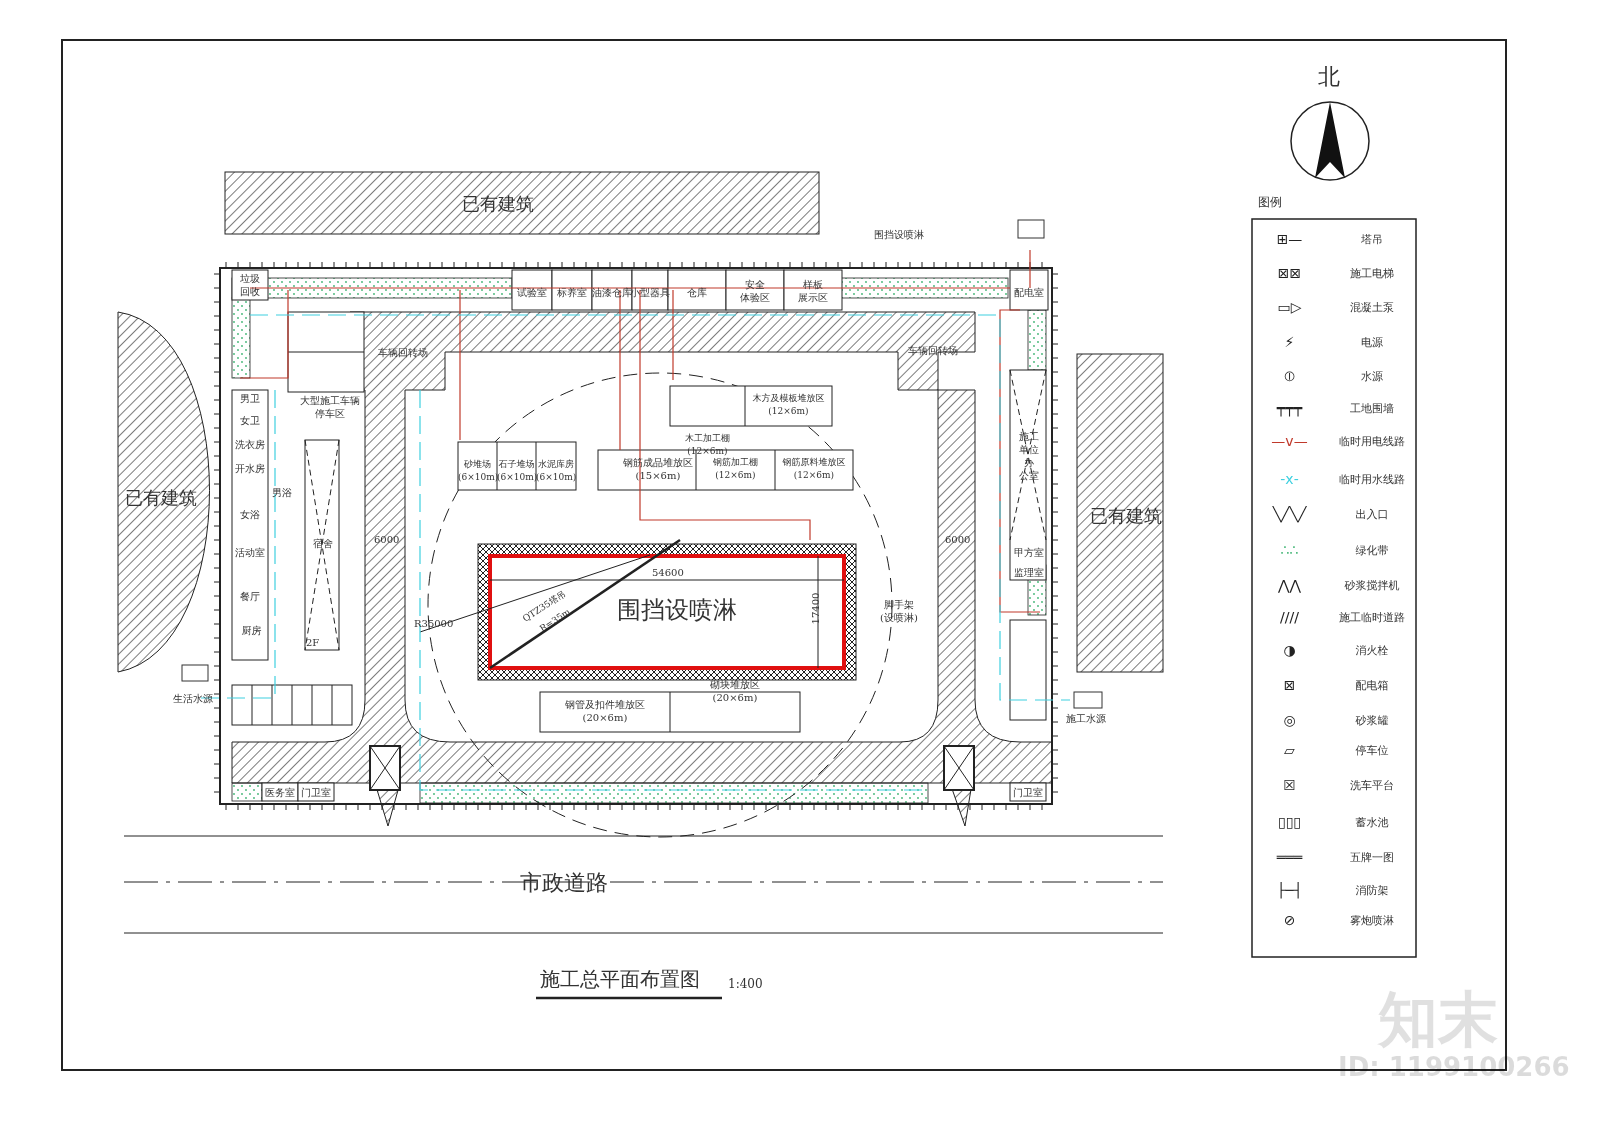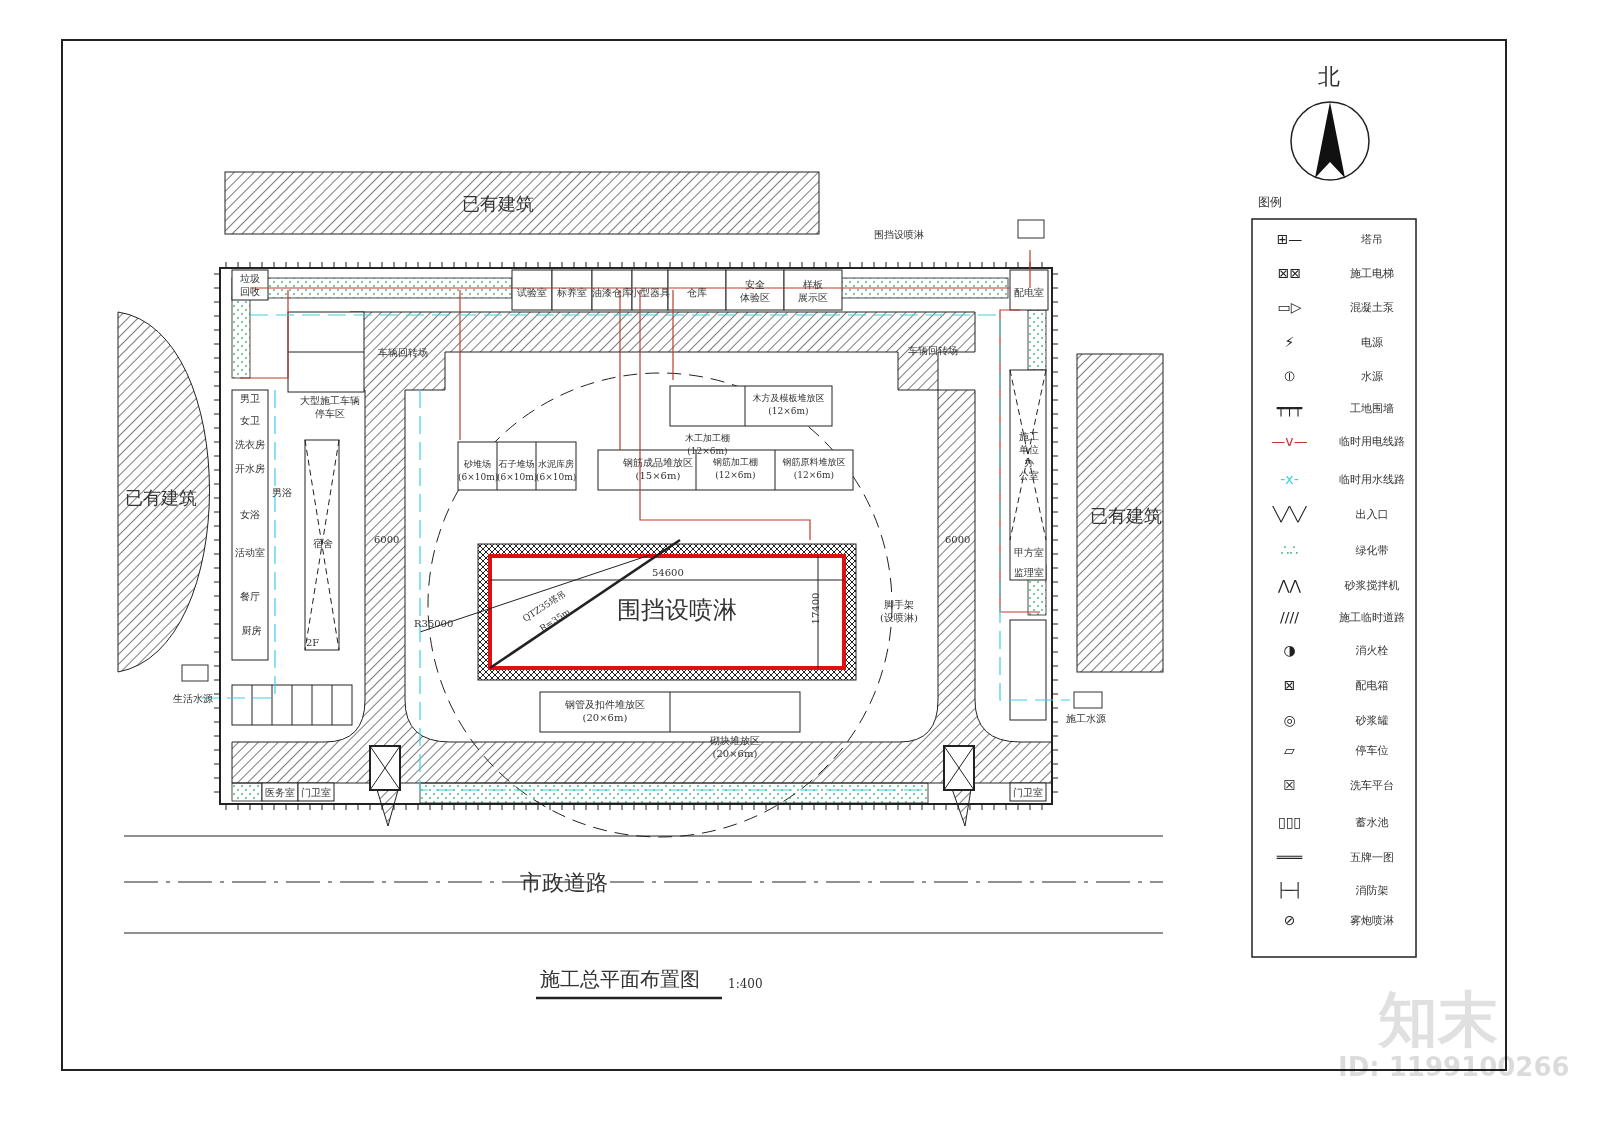--- a/index.html
+++ b/index.html
@@ -212,21 +212,21 @@
 
 <div class="lbl" style="left:458px;top:458px;width:39px;font-size:9px;"><span>砂堆场</span><br><span>(6×10m)</span></div>
 <div class="lbl" style="left:497px;top:458px;width:39px;font-size:9px;"><span>石子堆场</span><br><span>(6×10m)</span></div>
 <div class="lbl" style="left:536px;top:458px;width:40px;font-size:9px;"><span>水泥库房</span><br><span>(6×10m)</span></div>
 <div class="lbl" style="left:670px;top:392px;width:75px;font-size:9px;margin-top:40px;"><span>木工加工棚</span><br><span>(12×6m)</span></div>
 <div class="lbl" style="left:745px;top:392px;width:87px;font-size:9px;"><span>木方及模板堆放区</span><br><span>(12×6m)</span></div>
 <div class="lbl" style="left:598px;top:456px;width:120px;font-size:10px;"><span>钢筋成品堆放区</span><br><span>(15×6m)</span></div>
 <div class="lbl" style="left:696px;top:456px;width:79px;font-size:9px;"><span>钢筋加工棚</span><br><span>(12×6m)</span></div>
 <div class="lbl" style="left:775px;top:456px;width:78px;font-size:9px;"><span>钢筋原料堆放区</span><br><span>(12×6m)</span></div>
 <div class="lbl" style="left:540px;top:698px;width:130px;"><span>钢管及扣件堆放区</span><br><span>(20×6m)</span></div>
-<div class="lbl" style="left:670px;top:734px;width:130px;"><span>砌块堆放区</span><br><span>(20×6m)</span></div>
+<div class="lbl" style="left:670px;top:678px;width:130px;"><span>砌块堆放区</span><br><span>(20×6m)</span></div>
 
 <div class="lbl" style="left:1258px;top:196px;font-size:12px;">图例</div>
 <div id="legend">
     <div class="legend-row" style="top: 224px;">
       <span class="sym" style="text-align: center; font-size: 14px; line-height: 30px; font-family: &quot;DejaVu Sans&quot;, sans-serif; color: rgb(34, 34, 34);">⊞—</span>
       <span class="txt">塔吊</span>
     </div>
     <div class="legend-row" style="top: 258px;">
       <span class="sym" style="text-align: center; font-size: 14px; line-height: 30px; font-family: &quot;DejaVu Sans&quot;, sans-serif; color: rgb(34, 34, 34);">⊠⊠</span>
       <span class="txt">施工电梯</span>

